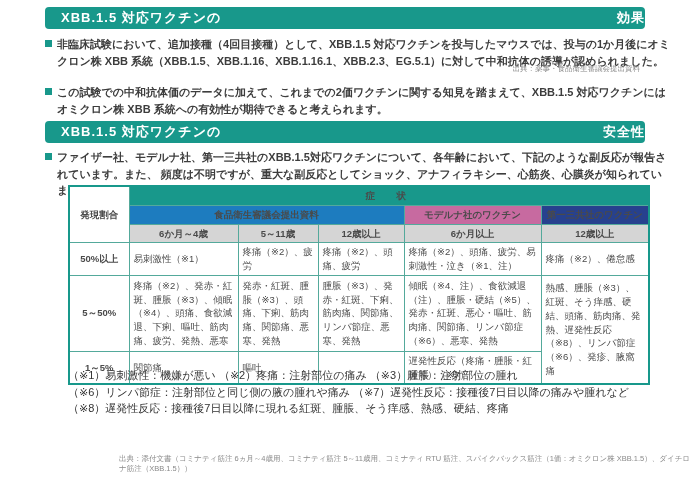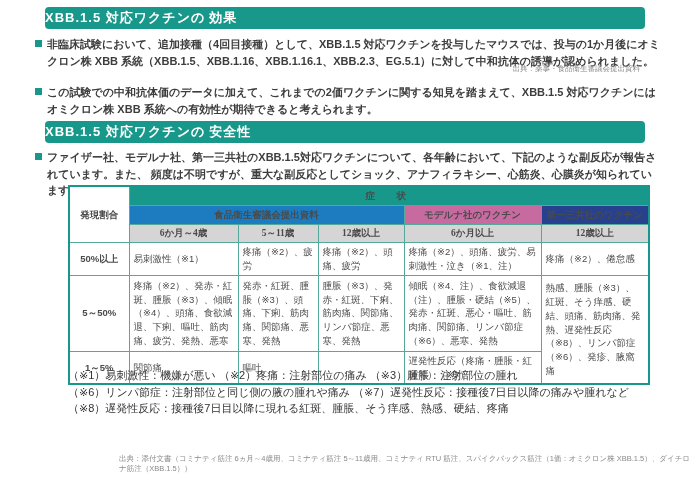--- a/index.html
+++ b/index.html
@@ -3,47 +3,47 @@
 <meta charset="utf-8">
 <style>
   * { margin:0; padding:0; box-sizing:border-box; }
   body { font-family: "Liberation Sans", "DejaVu Sans", sans-serif; background:#fff; }
   .page { position:relative; width:690px; height:487px; background:#ffffff; overflow:hidden; }
 
   .banner {
     position:absolute; left:45px; width:600px; height:22px;
     background:#18988b; border-radius:4px;
     color:#ffffff; font-weight:bold; font-size:13px; letter-spacing:1px;
-    display:flex; align-items:center; justify-content:flex-start;
+    display:flex; align-items:center; justify-content:space-between;padding-left:16px;
   }
   .banner .hl { color:#ffffff; margin-left:4px; }
   #banner-effect { top:7px; }
   #banner-safety { top:121px; }
 
-  .bullet { position:absolute; left:35px; width:628px; display:flex; }
+  .bullet { position:absolute; left:45px; width:628px; display:flex; }
   .bullet .sq { flex:0 0 auto; width:7px; height:7px; background:#18988b; margin-top:4px; margin-right:5px; }
   .bullet .btxt { font-size:11px; font-weight:bold; color:#3d3d3d; line-height:1.5; }
   #bullet-effect-1 { top:36px; }
   #bullet-effect-2 { top:84px; }
   #bullet-safety   { top:149px; }
 
   .src-right { position:absolute; top:64px; right:50px; font-size:7.5px; color:#8a8a8a; }
 
   table.sym-table {
     position:absolute; top:185px; left:68px; width:580px;
     border-collapse:collapse; table-layout:fixed;
     border:2px solid #18988b;
   }
   table.sym-table td {
     border:1px solid #54a99b; vertical-align:middle;
     font-size:9.5px; color:#4a4a4a; line-height:1.45; padding:2px 4px;
   }
   tr.r-sym  { height:15px; }
   tr.r-vendor { height:17px; }
-  tr.r-age { height:16px;font-family:Liberation Serif, serif; }
+  tr.r-age { height:16px; }
   tr.r-body1 { height:31px; }
   tr.r-body2 { height:76px; }
   tr.r-body3 { height:22px; }
   td.corner { background:#ffffff; text-align:center; font-size:11px; font-weight:bold; color:#222; }
   td.sym { background:#18988b; color:#fff; font-weight:bold; font-size:11px; text-align:center; letter-spacing:6px; }
   td.vendor { color:#fff; font-weight:bold; font-size:11px; text-align:center; border-left-color:#fff; border-right-color:#fff; }
   td.v-pfizer { background:#1d7cbf; }
   td.v-moderna { background:#c76aa0; }
   td.v-daiichi { background:#27418e; font-size:9px; }
   td.age { background:#d5d5d5; color:#1c1c1c; font-weight:bold; font-size:10.5px; text-align:center; }

